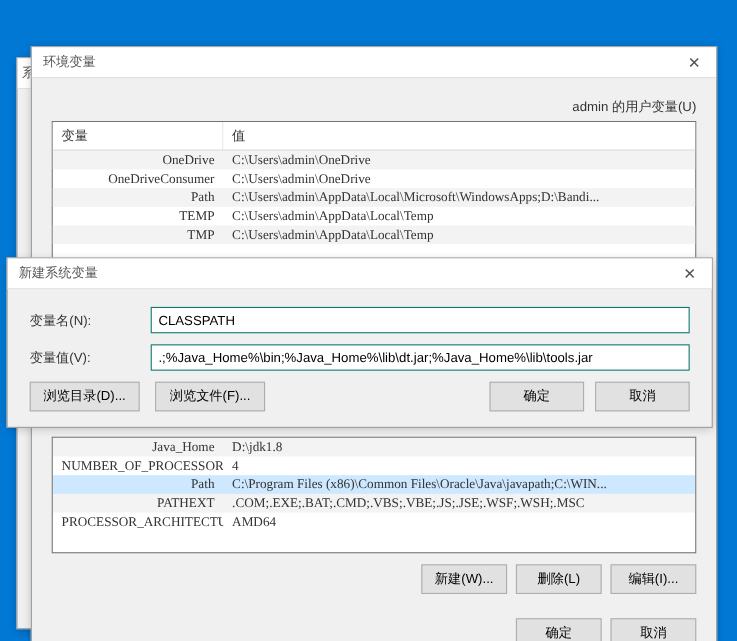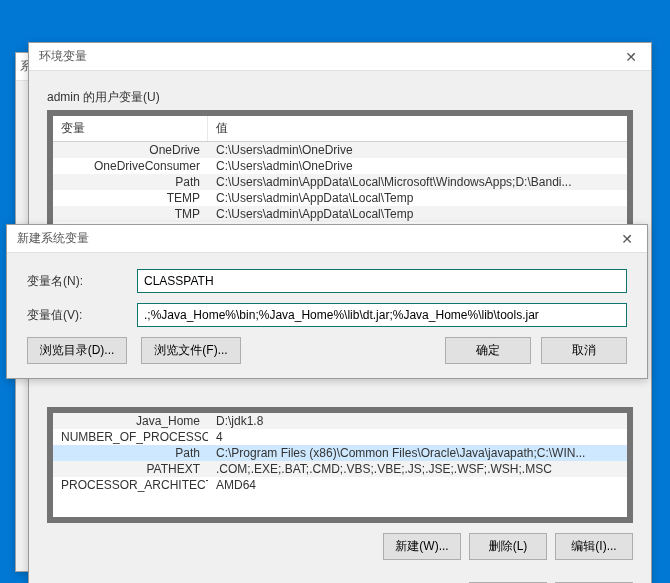--- a/index.html
+++ b/index.html
@@ -33,25 +33,26 @@
     width: 40px;
     height: 28px;
     display: flex;
     align-items: center;
     justify-content: center;
     color: #555;
     font-size: 14px;
     cursor: pointer;
   }
   .content { padding: 12px 18px 14px 18px; }
-  .section-label { font-size: 12px; color: #333; margin-bottom: 4px; }
+  .section-label { font-size: 12px; color: #333; margin-bottom: 4px; text-align: right; }
   .table-box {
-    border: 6px solid #737373;
+    border: 1px solid #737373;
     background: #fff;
     margin-bottom: 10px;
+    font-family: Liberation Serif, serif;
   }
   .table-head {
     display: flex;
     background: #fff;
     border-bottom: 1px solid #d0d0d0;
     font-size: 12px;
     color: #333;
   }
   .table-head > div { padding: 4px 8px; }
   .th-name { width: 155px; border-right: 1px solid #e8e8e8; }
@@ -81,21 +82,21 @@
   #parent-hint {
     position: absolute;
     left: 15px; top: 52px;
     width: 24px; height: 520px;
     background: #f0f0f0;
     border: 1px solid #a0a0a0;
   }
 
   
   #new-dialog {
-    left: 6px; top: 224px;
+    left: 6px; top: 234px;
     width: 642px;
     background: #f0f0f0;
   }
   #new-dialog .content { padding: 16px 20px 14px 20px; }
   .form-row { display: flex; align-items: center; margin-bottom: 10px; }
   .form-row label { width: 110px; font-size: 12px; color: #333; }
   .form-row input {
     flex: 1;
     font-family: inherit;
     font-size: 12px;

